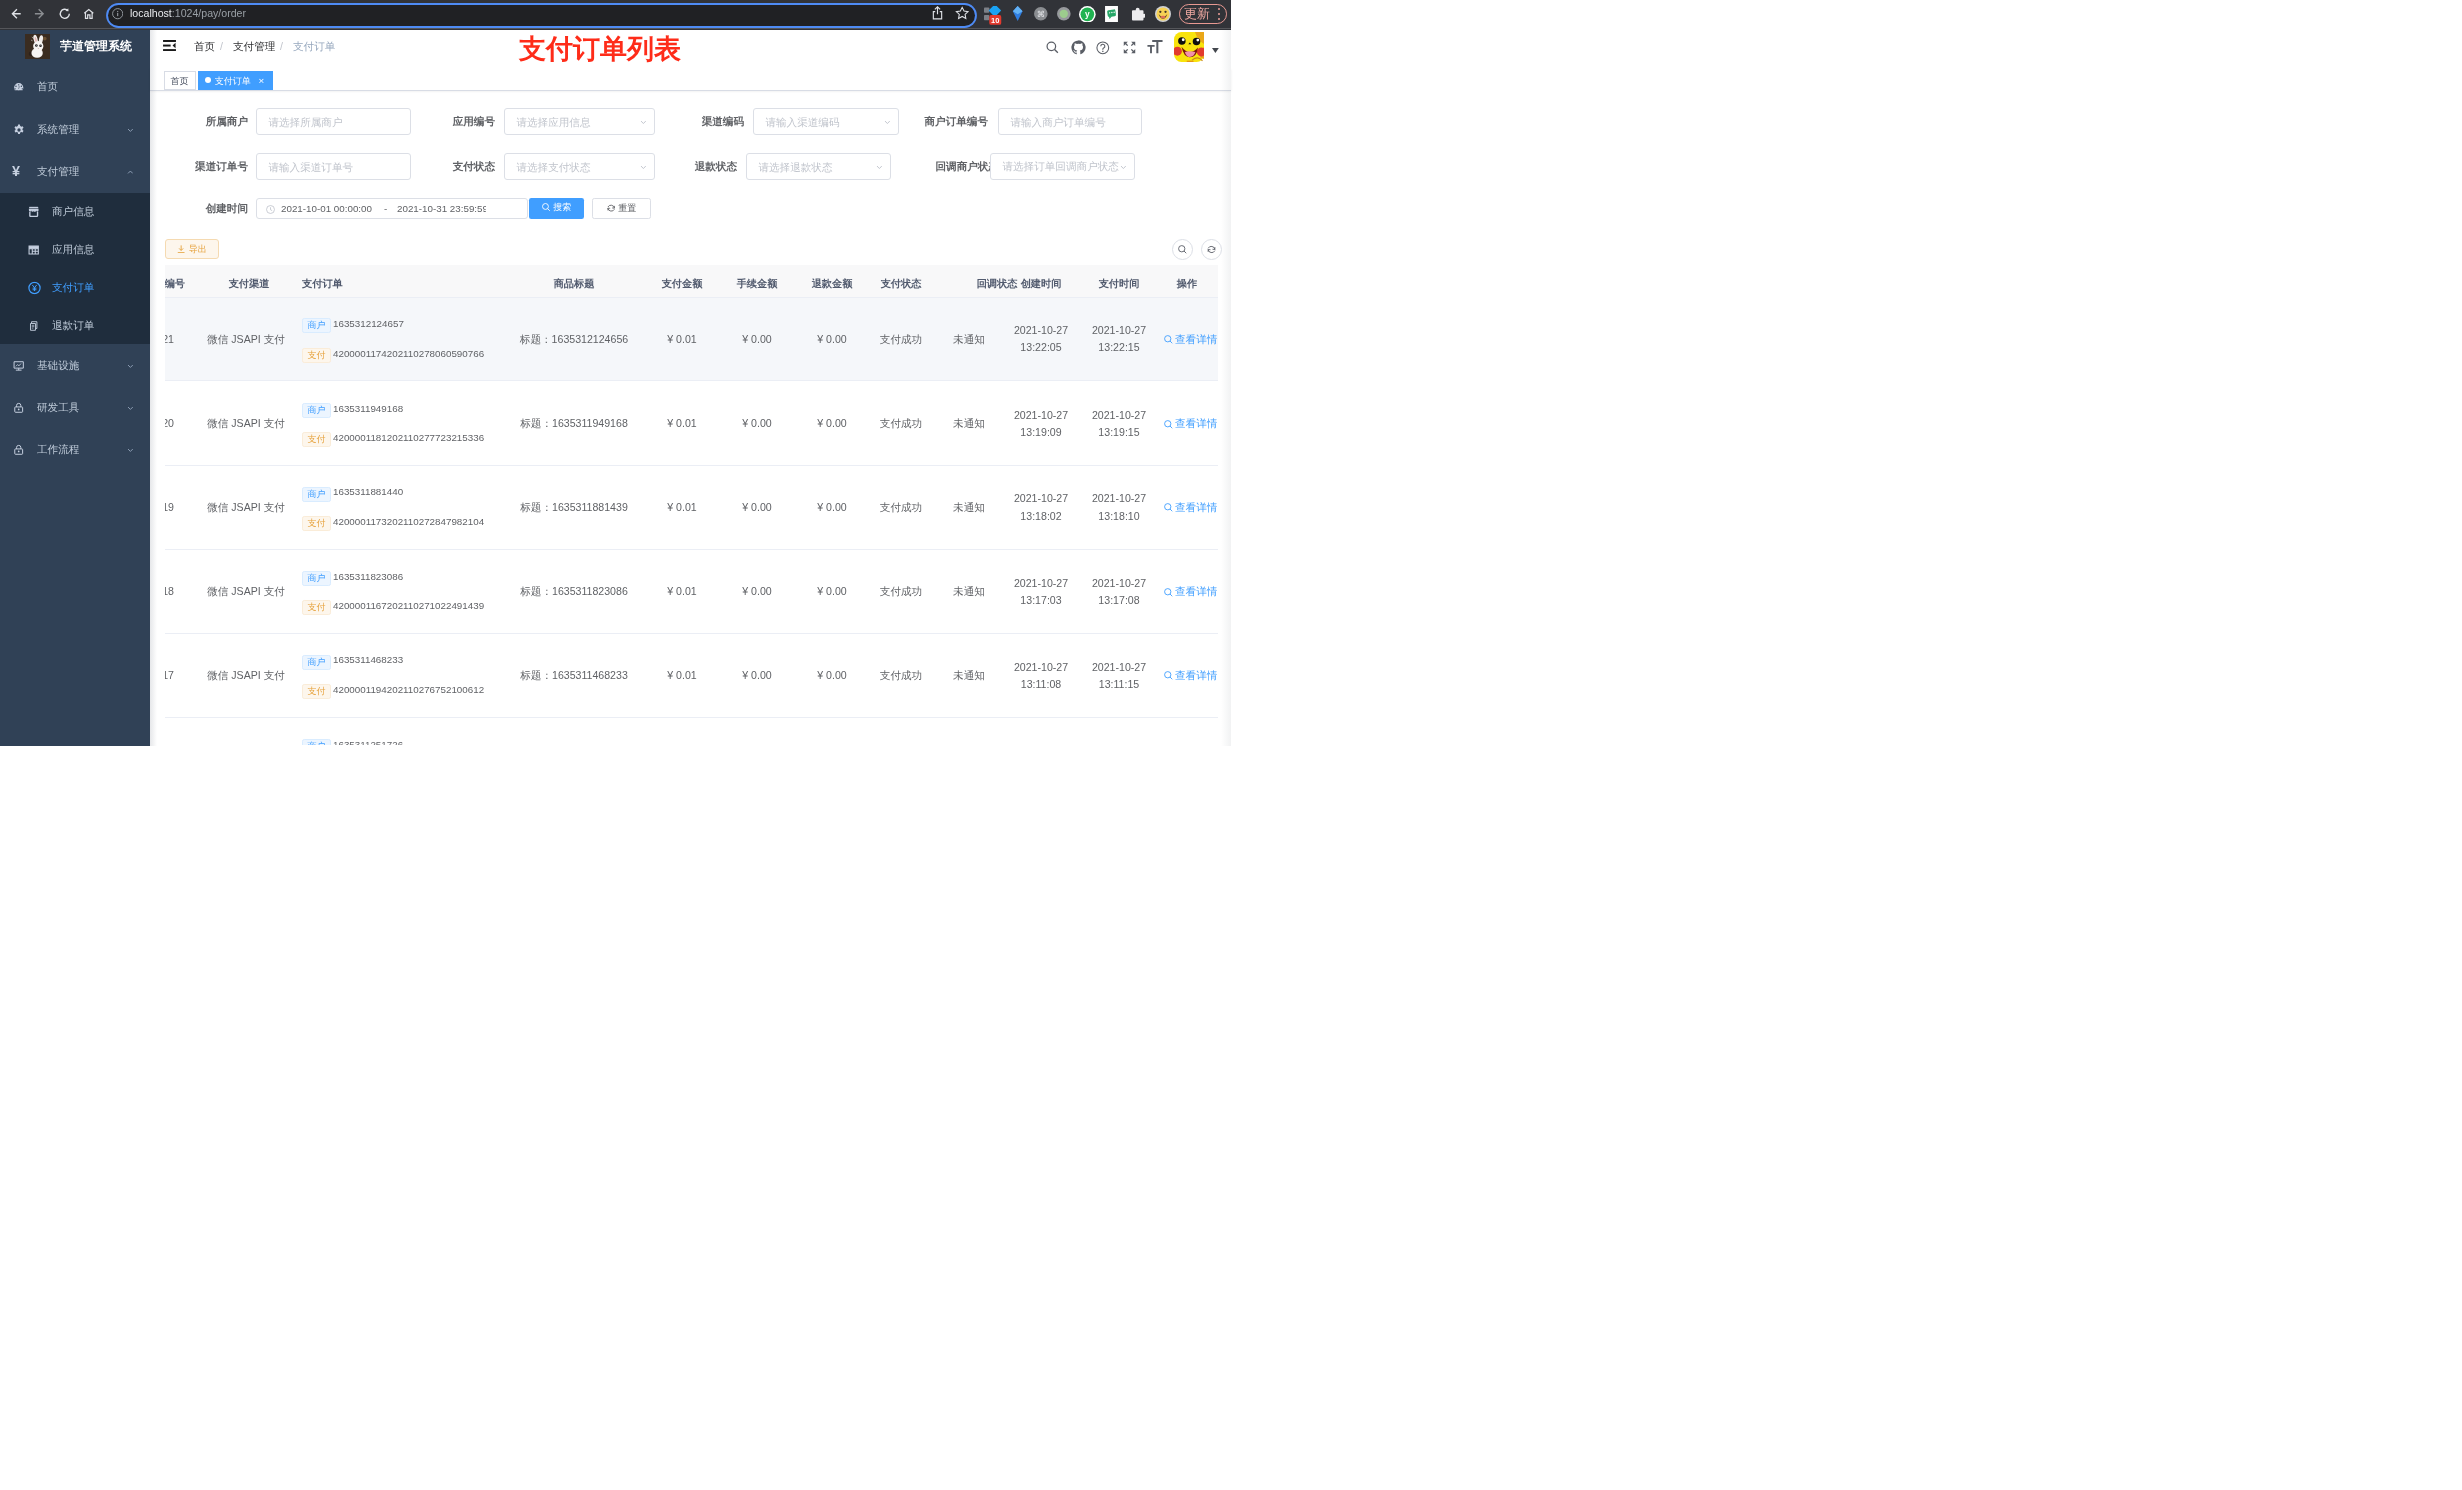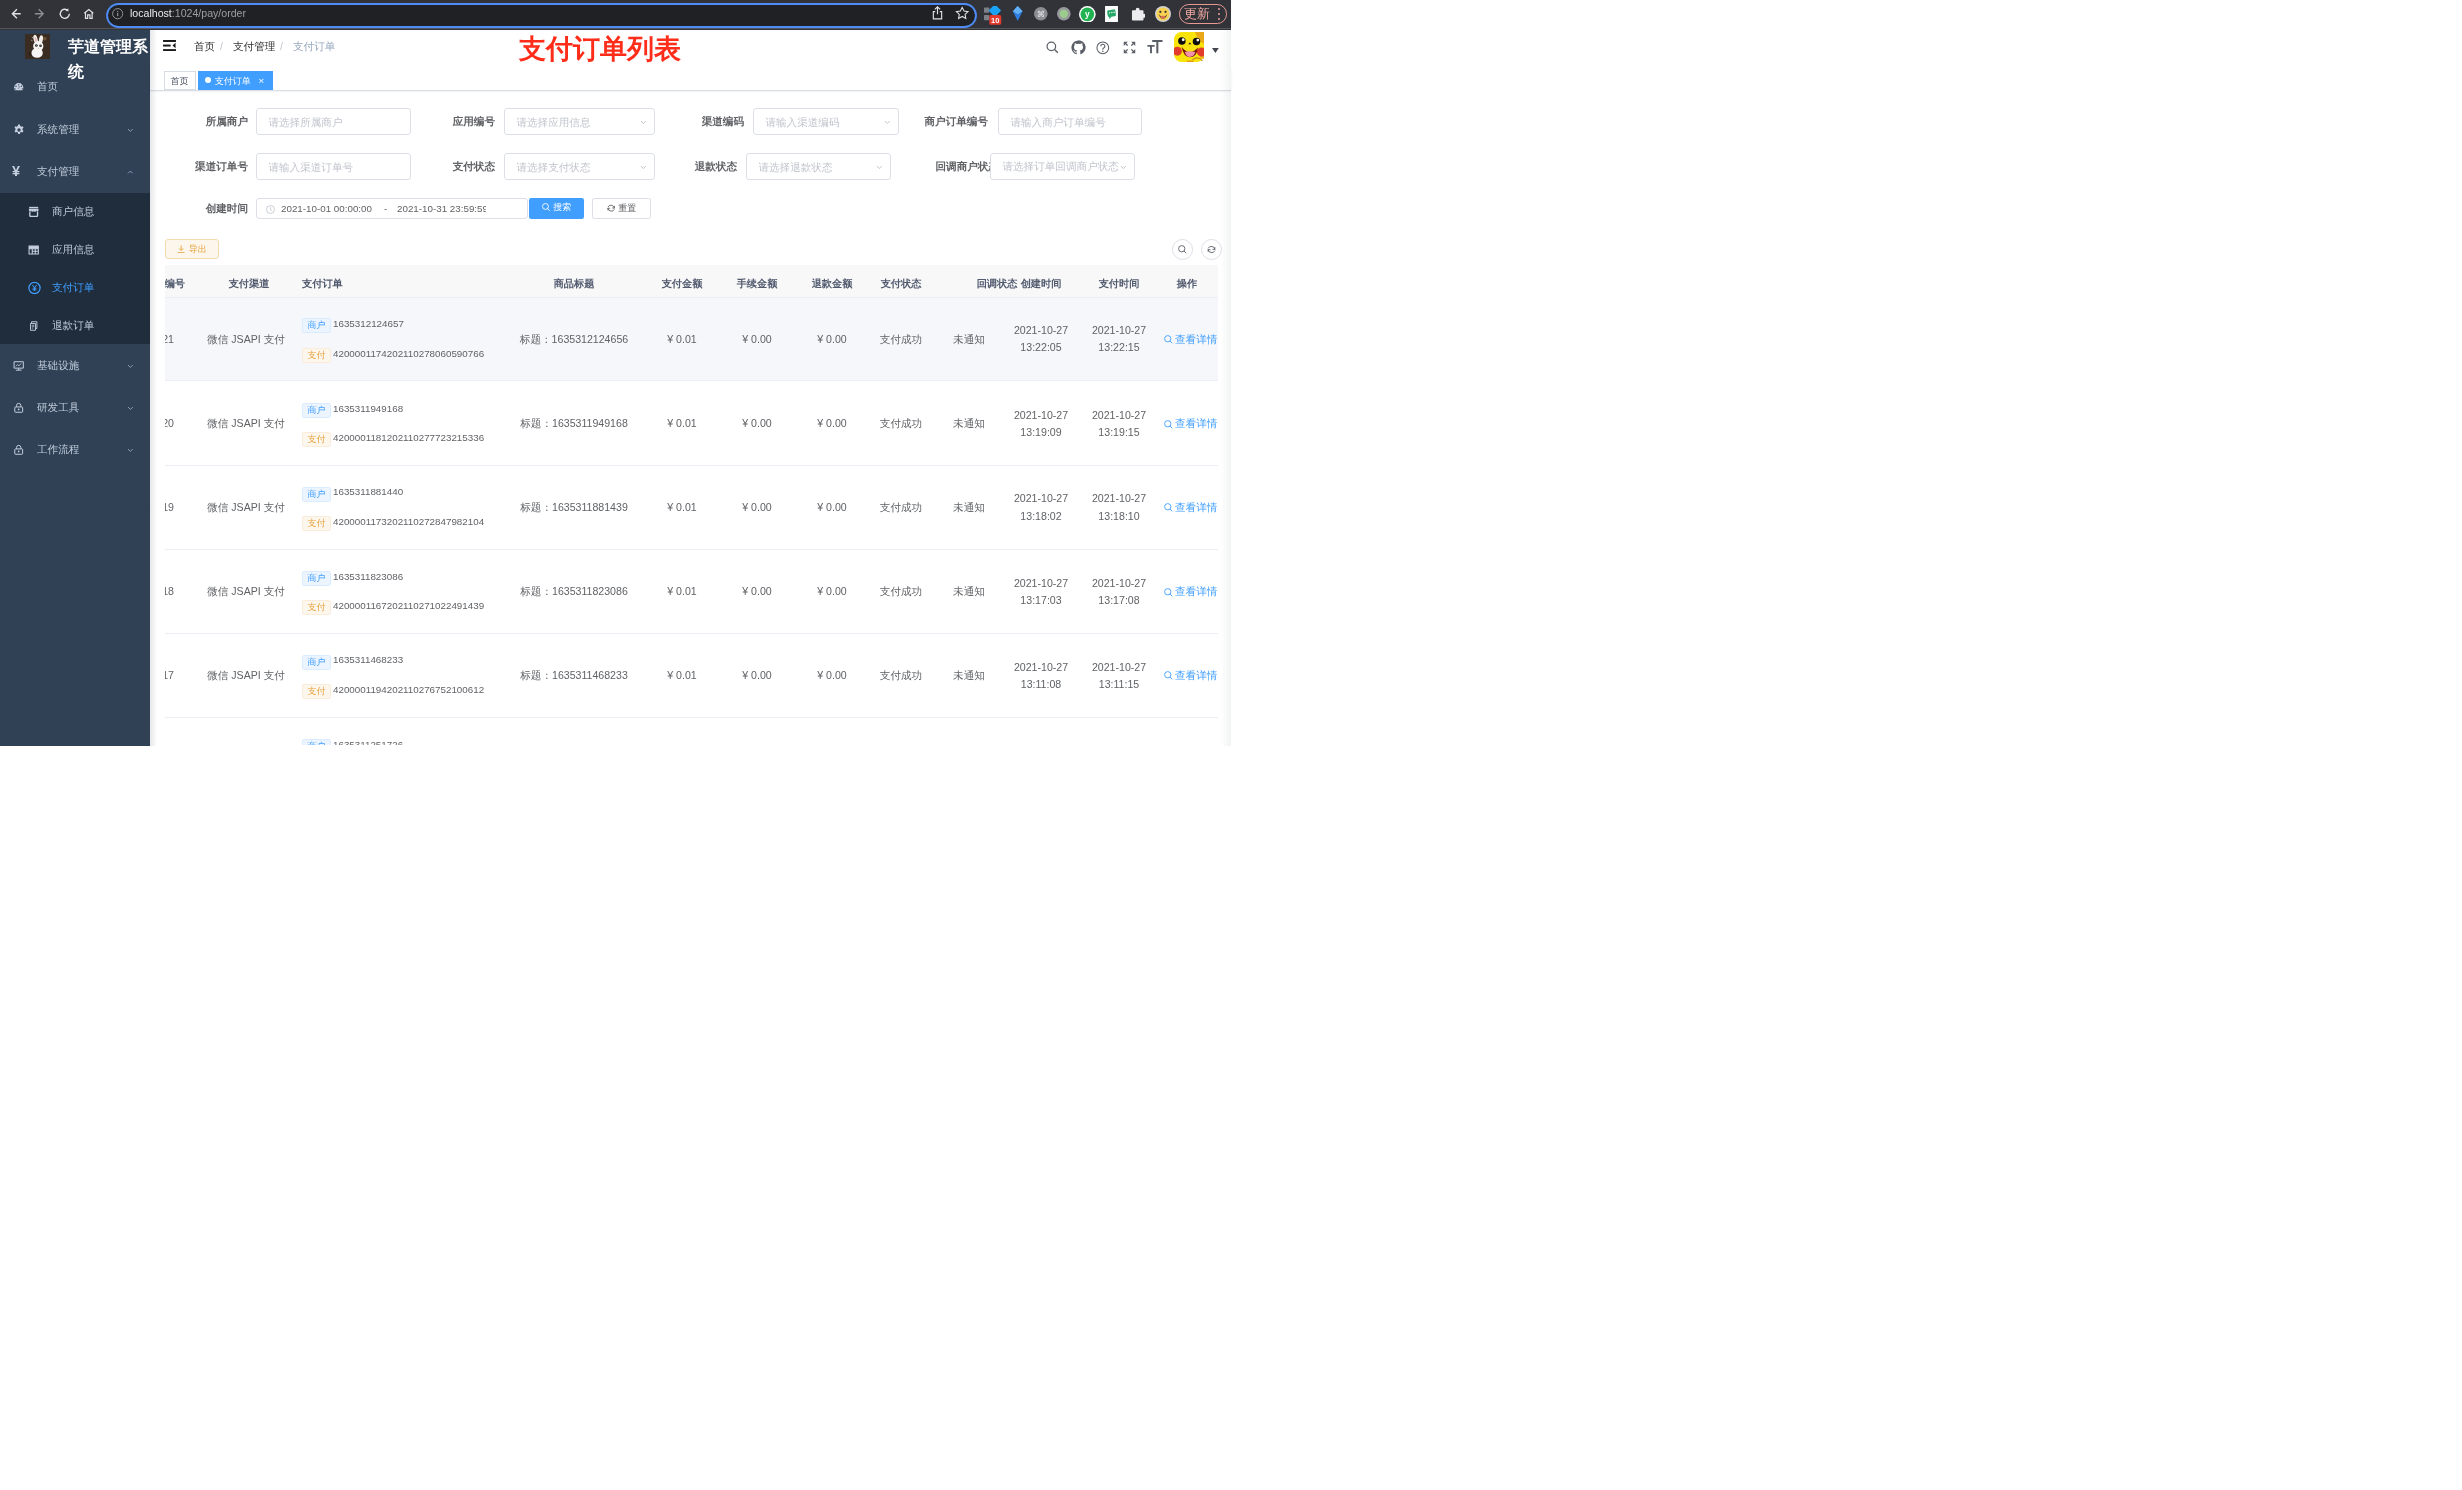--- a/index.html
+++ b/index.html
@@ -151,21 +151,21 @@
     <ellipse cx="14.3" cy="8" rx="1.2" ry="4" fill="#e5b8b6" transform="rotate(-14 14.3 8)"></ellipse>
     <circle cx="17.5" cy="16" r="6.8" fill="#f7f5f3"></circle>
     <ellipse cx="16" cy="25" rx="7.5" ry="6.5" fill="#f7f5f3"></ellipse>
     <circle cx="15" cy="15.2" r="1.7" fill="#1d1d1f"></circle>
       <circle cx="20.5" cy="15.4" r="1.7" fill="#1d1d1f"></circle>
     <circle cx="15.4" cy="14.8" r="0.55" fill="#fff"></circle>
       <circle cx="20.9" cy="15" r="0.55" fill="#fff"></circle>
     <path d="M16.8 18.6 q0.9 0.9 1.8 0 q-0.9 1.4 -1.8 0" fill="#caa" stroke="#b98" stroke-width="0.4"></path>
     <path d="M9 4 l2.5 2 M8 8 l2 1" stroke="#fff" stroke-width="0.7"></path>
   </svg>
-  <div class="abs" style="left:60px;top:4.5px;height:25px;line-height:25px;font-size:16px;font-weight:700;color:#fff;margin-left:8px;">芋道管理系统</div>
+  <div class="abs" style="left:60px;top:4.5px;height:25px;line-height:25px;font-size:12px;font-weight:700;color:#fff;">芋道管理系统</div>
 
   <div class="mi" style="top:36px">
     <svg class="ic" viewBox="0 0 16 16" fill="#c6d0e0">
         <path d="M8 2.5 a6.5 6.5 0 0 0 -6.5 6.5 q0 2 1 3.5 l11 0 q1 -1.5 1 -3.5 a6.5 6.5 0 0 0 -6.5 -6.5 z M8 4 a1 1 0 1 1 0 2 a1 1 0 0 1 0 -2 z M4.2 6 a1 1 0 1 1 0 2 a1 1 0 0 1 0 -2 z M11.8 6 a1 1 0 1 1 0 2 a1 1 0 0 1 0 -2 z M2.9 9.6 a1 1 0 1 1 0 2 a1 1 0 0 1 0 -2 z M13.1 9.6 a1 1 0 1 1 0 2 a1 1 0 0 1 0 -2 z" fill-rule="evenodd"></path>
         <circle cx="8" cy="11" r="1.5" fill="#c6d0e0"></circle>
         <rect x="7.5" y="6.3" width="1.3" height="4.5" rx="0.6" fill="#304156" transform="rotate(18 8 9)"></rect>
         <rect x="7.6" y="6.6" width="1" height="4" rx="0.5" fill="#c6d0e0" transform="rotate(18 8 9)"></rect>
       </svg>
     <div class="txt">首页</div>
   </div>

